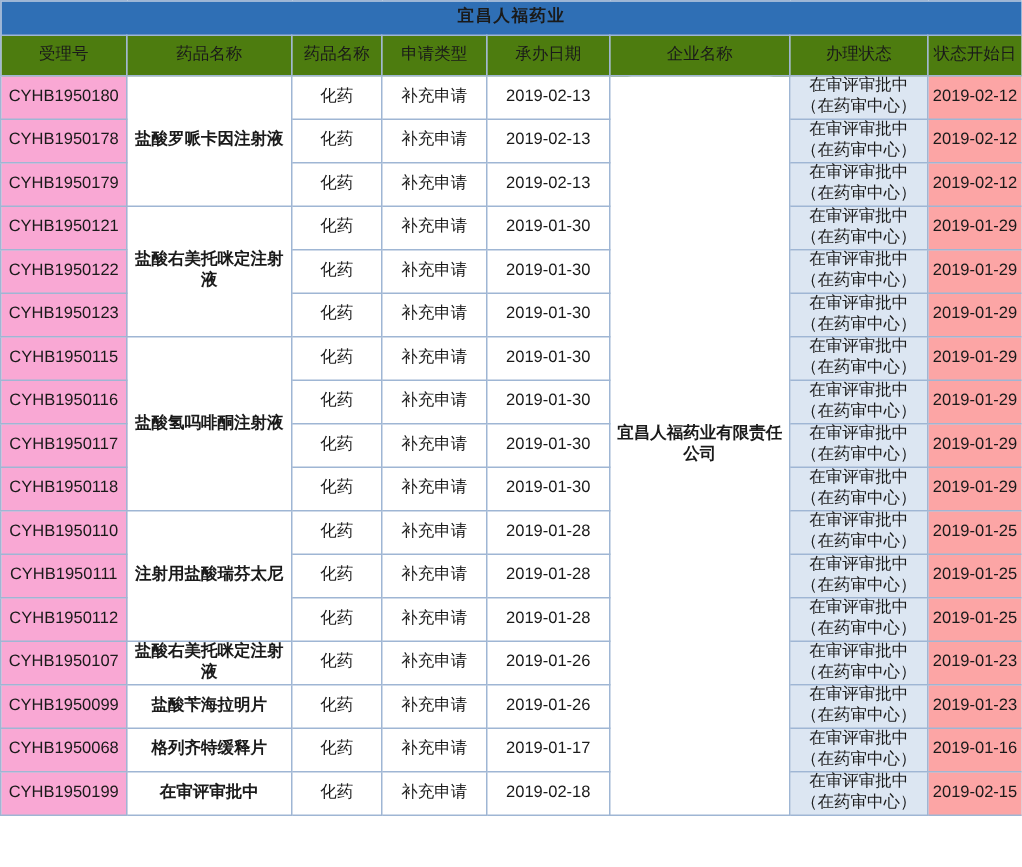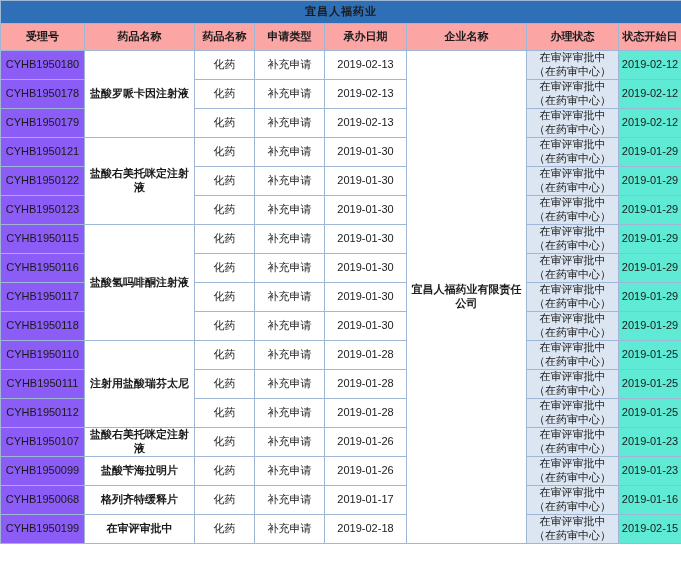--- a/index.html
+++ b/index.html
@@ -35,29 +35,29 @@
   .title-cell {
     background: #2f6fb5;
     color: #ffffff;
     font-size: 13px;
     font-weight: bold;
     height: 22px;
     letter-spacing: 1px;
     border: 1px solid #2f6fb5;
   }
   .hdr th {
-    background: #fca5a5;
+    background: #4d7c0f;
     color: #ffffff;
-    font-weight: bold;
+    font-weight: normal;
     font-size: 12px;
     height: 26px;
     border: 1px solid #8fb4da;
   }
   td.c-id {
-    background: #8b5cf6;
+    background: #f9a8d4;
     font-size: 10.5px;
     color: #1a1a1a;
     height: 28px;
   }
   td.c-name {
     background: #ffffff;
     font-size: 11.5px;
     font-weight: bold;
   }
   td.c-cat, td.c-type, td.c-date {
@@ -71,21 +71,21 @@
     line-height: 1.5;
     border-radius: 14px;
   }
   td.c-status {
     background: #dce6f2;
     font-size: 10.5px;
     line-height: 1.2;
   }
   td.c-status .l2 { display: block; }
   td.c-sdate {
-    background: #5eead4;
+    background: #fca5a5;
     font-size: 10.5px;
   }
   .pad { padding: 2px 3px; }
 </style>
 </head>
 <body>
 
 <div class="wrap">
   <table class="grid">
     <colgroup>

